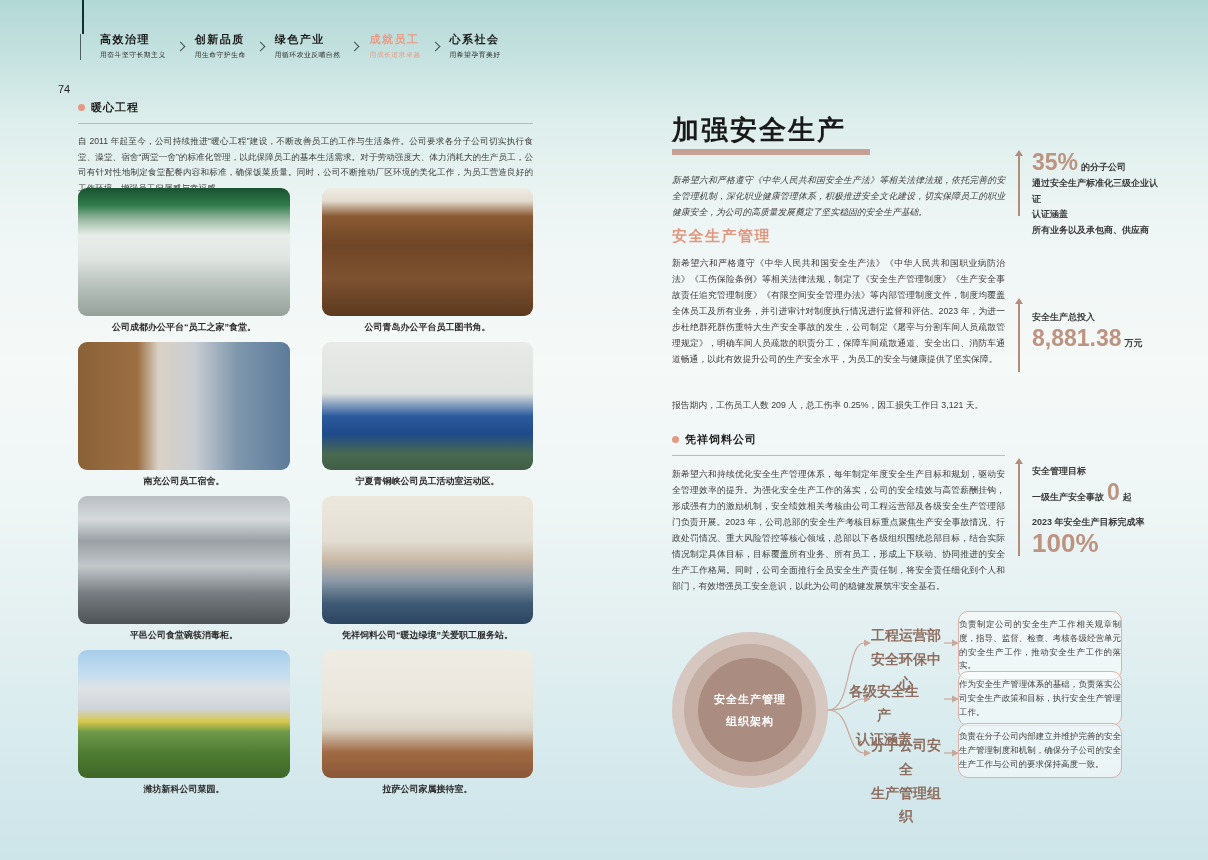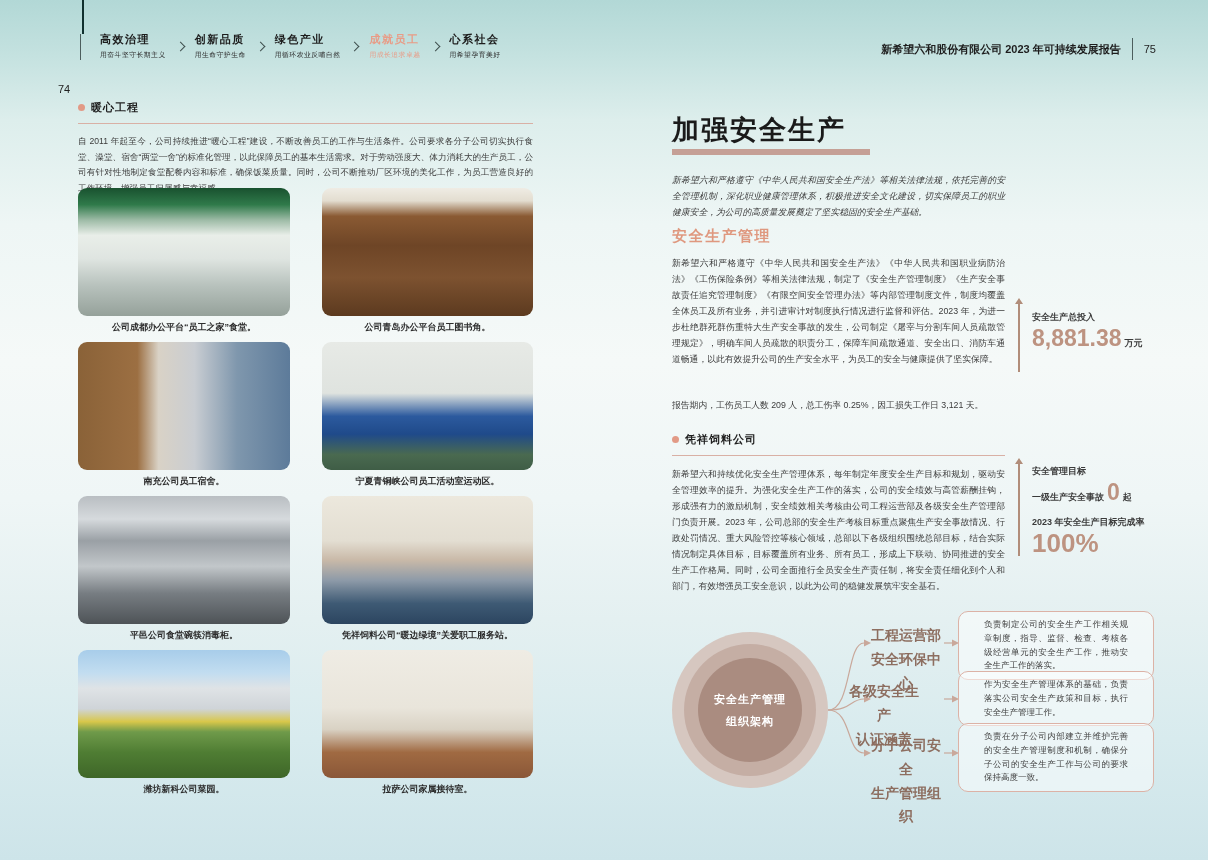--- a/index.html
+++ b/index.html
@@ -67,21 +67,21 @@
   .s2 { top:298px; } .s2 .stat-rail { height:74px; }
   .s3 { top:458px; } .s3 .stat-rail { height:98px; }
   .gap8 { height:9px; }
 
   
   .circle-outer { position:absolute; left:672px; top:632px; width:156px; height:156px; border-radius:50%; background:#d6c7c0; }
   .circle-mid { position:absolute; inset:12px; border-radius:50%; background:#c5aea4; }
   .circle-inner { position:absolute; inset:26px; border-radius:50%; background:#aa8c80; display:flex; flex-direction:column; justify-content:center; align-items:center; color:#ffffff; font-size:11px; font-weight:700; line-height:2; letter-spacing:1px; }
   .node { position:absolute; width:80px; text-align:center; font-size:14px; font-weight:700; color:#8d6e60; line-height:1.7; }
   .n1 { left:866px; top:624px; } .n2 { left:844px; top:680px; } .n3 { left:866px; top:734px; }
-  .desc-box { position:absolute; left:958px; width:196px; border:1px solid #dcb2a6; border-radius:10px; background:rgba(255,255,255,.5); padding:6px 25px; font-size:8.5px; line-height:1.62; color:#434343; text-align:justify; }
+  .desc-box { position:absolute; left:958px; width:164px; border:1px solid #dcb2a6; border-radius:10px; background:rgba(255,255,255,.5); padding:6px 0; font-size:8.5px; line-height:1.62; color:#434343; text-align:justify; }
   .b1 { top:611px; } .b2 { top:671px; } .b3 { top:723px; }
   .connectors { position:absolute; left:820px; top:600px; width:320px; height:200px; }
 </style>
 </head>
 <body>
 
 <div class="page">
   <div class="corner-line"></div>
 
   <div class="header">
@@ -106,25 +106,20 @@
       <div class="nav-item active">
         <div class="nav-title">成就员工</div>
         <div class="nav-sub">用成长追求卓越</div>
       </div>
       <div class="chev"></div>
       <div class="nav-item">
         <div class="nav-title">心系社会</div>
         <div class="nav-sub">用希望孕育美好</div>
       </div>
     </div>
-    <div class="header-right">
-      <span class="report-title">新希望六和股份有限公司 2023 年可持续发展报告</span>
-      <span class="vdiv r"></span>
-      <span class="pg-right">75</span>
-    </div>
   </div>
 
   <div class="l-col">
     <div class="section-label">
       <span class="dot"></span>
       <span>暖心工程</span>
     </div>
     <hr class="hr-pink">
     <p class="body-text" style="font-size:8.6px;">自 2011 年起至今，公司持续推进“暖心工程”建设，不断改善员工的工作与生活条件。公司要求各分子公司切实执行食堂、澡堂、宿舍“两堂一舍”的标准化管理，以此保障员工的基本生活需求。对于劳动强度大、体力消耗大的生产员工，公司有针对性地制定食堂配餐内容和标准，确保饭菜质量。同时，公司不断推动厂区环境的美化工作，为员工营造良好的工作环境，增强员工归属感与幸福感。</p>
   </div>
@@ -174,20 +169,32 @@
 
   <div class="sec2">
     <div class="section-label">
       <span class="dot"></span>
       <span>凭祥饲料公司</span>
     </div>
     <hr class="hr-pink">
     <p class="body-text">新希望六和持续优化安全生产管理体系，每年制定年度安全生产目标和规划，驱动安全管理效率的提升。为强化安全生产工作的落实，公司的安全绩效与高管薪酬挂钩，形成强有力的激励机制，安全绩效相关考核由公司工程运营部及各级安全生产管理部门负责开展。2023 年，公司总部的安全生产考核目标重点聚焦生产安全事故情况、行政处罚情况、重大风险管控等核心领域，总部以下各级组织围绕总部目标，结合实际情况制定具体目标，目标覆盖所有业务、所有员工，形成上下联动、协同推进的安全生产工作格局。同时，公司全面推行全员安全生产责任制，将安全责任细化到个人和部门，有效增强员工安全意识，以此为公司的稳健发展筑牢安全基石。</p>
   </div>
 
+  <div class="stat s1">
+    <div class="stat-rail"></div>
+    <div>
+      <div class="valrow">
+        <span class="stat-big">35%</span>
+        <span class="stat-label">的分子公司</span>
+      </div>
+      <div class="stat-label">通过安全生产标准化三级企业认证</div>
+      <div class="stat-label">认证涵盖</div>
+      <div class="stat-label">所有业务以及承包商、供应商</div>
+    </div>
+  </div>
 
   <div class="stat s2">
     <div class="stat-rail"></div>
     <div style="padding-top:12px;">
       <div class="stat-label">安全生产总投入</div>
       <div class="valrow">
         <span class="stat-big">8,881.38</span>
         <span class="stat-label">万元</span>
       </div>
     </div>

